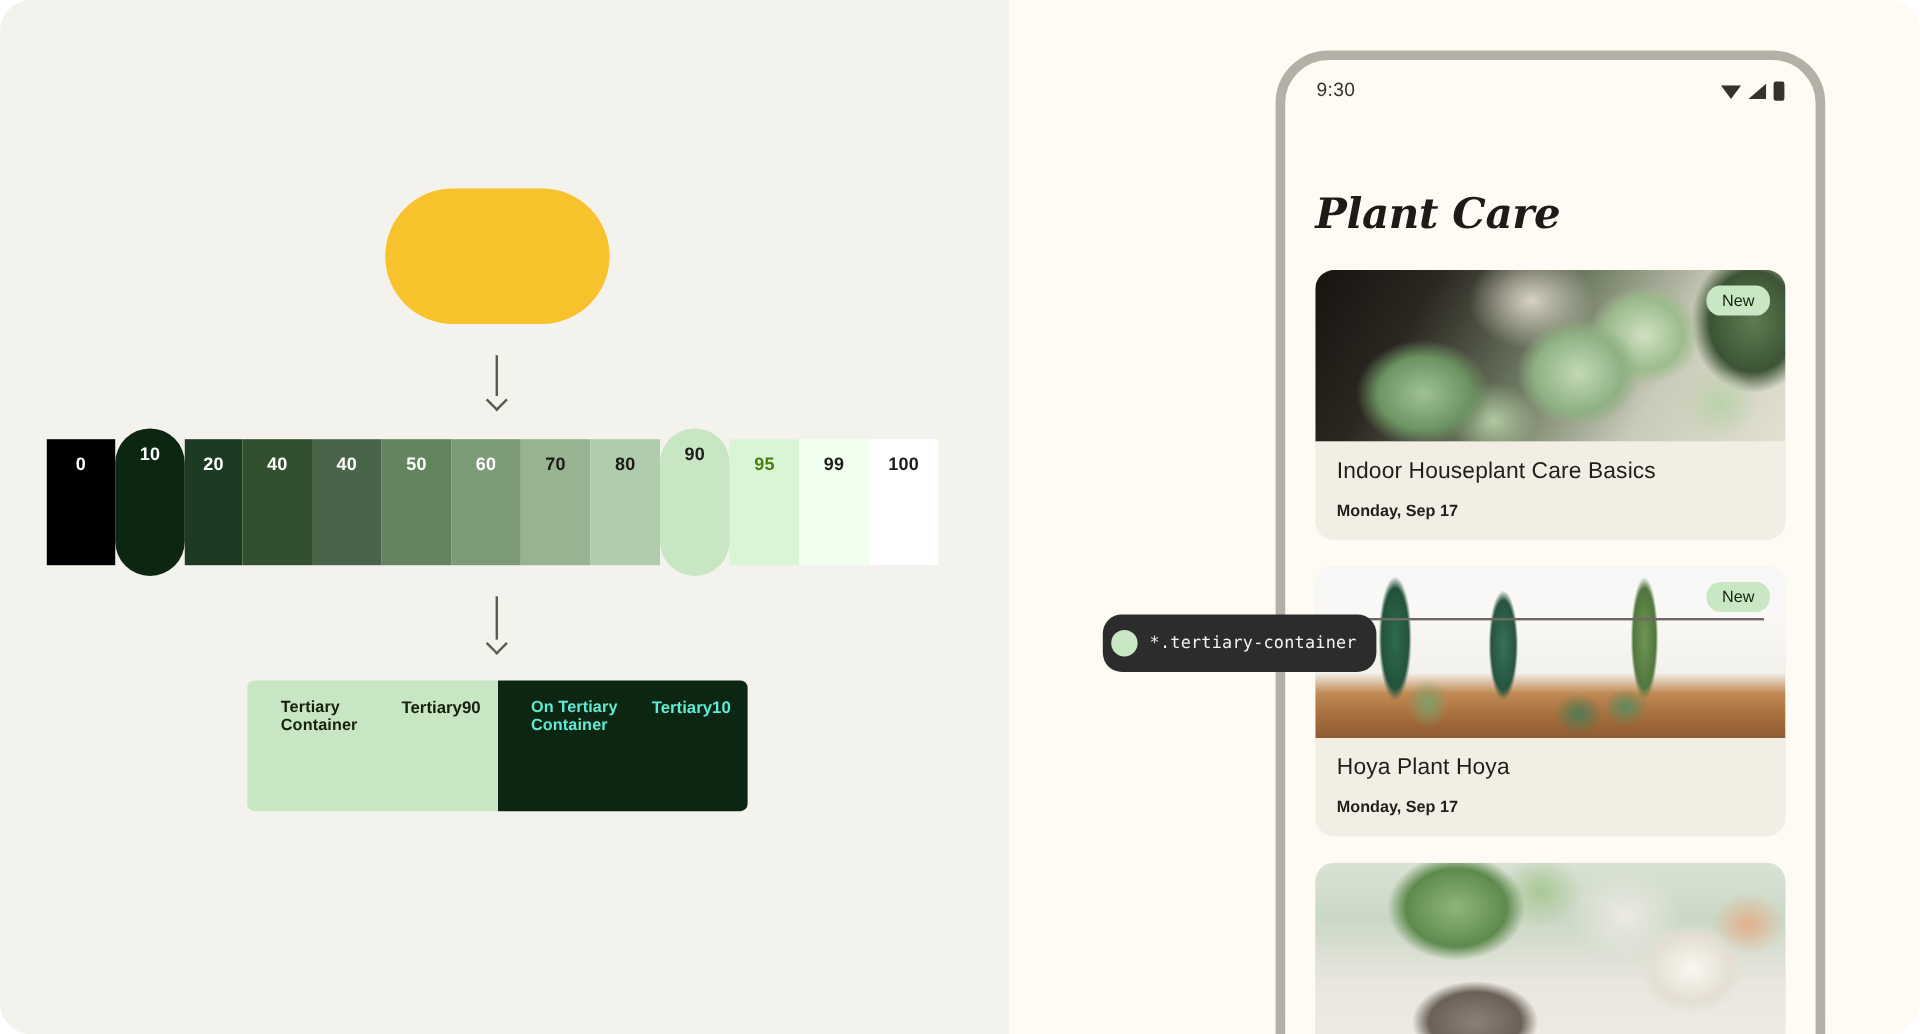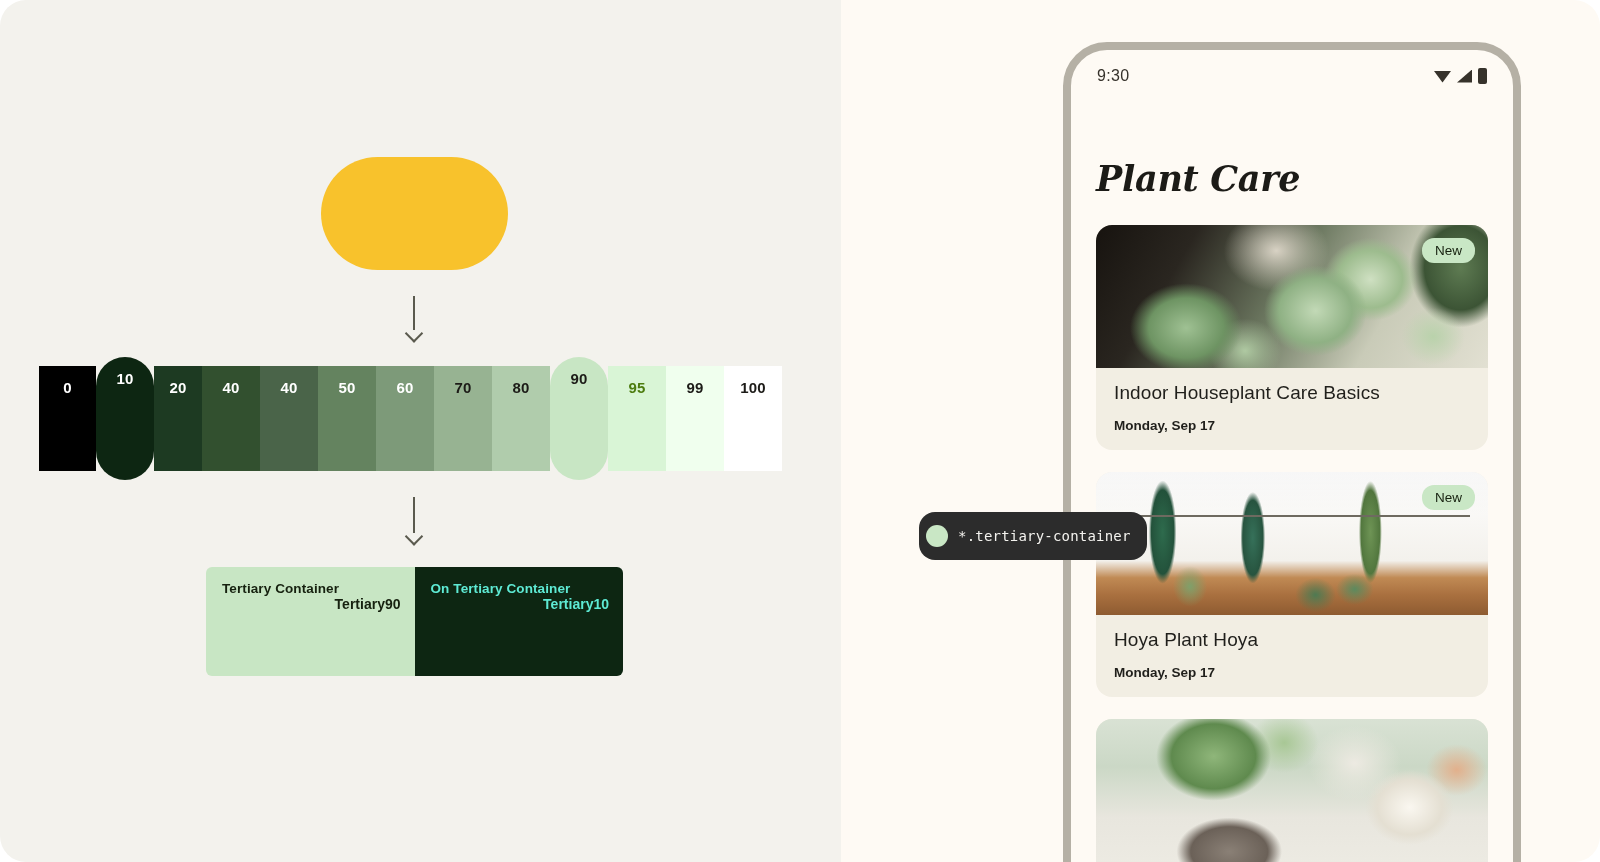--- a/index.html
+++ b/index.html
@@ -70,22 +70,22 @@
   }
 
   
   .tc-row {
     position: absolute; left: 206px; top: 567px;
     width: 417px; height: 109px;
     display: flex;
   }
   .tc-cell {
     position: relative; flex: 1;
-    padding: 14px 14px 12px 16px;
-    display: flex; flex-direction: column; 
+    padding: 14px 14px 12px 28px;
+    display: flex; justify-content: space-between;
     font-size: 13.5px;
   }
   .tc-cell .top { font-weight: 700; letter-spacing: 0.1px; }
   .tc-cell .bot { font-weight: 700; text-align: right; font-size: 14px; }
   .tc-left  { border-top-left-radius: 6px; border-bottom-left-radius: 6px; }
   .tc-right { border-top-right-radius: 6px; border-bottom-right-radius: 6px; }
 
   
   .phone {
     position: absolute; left: 1063px; top: 42px;

